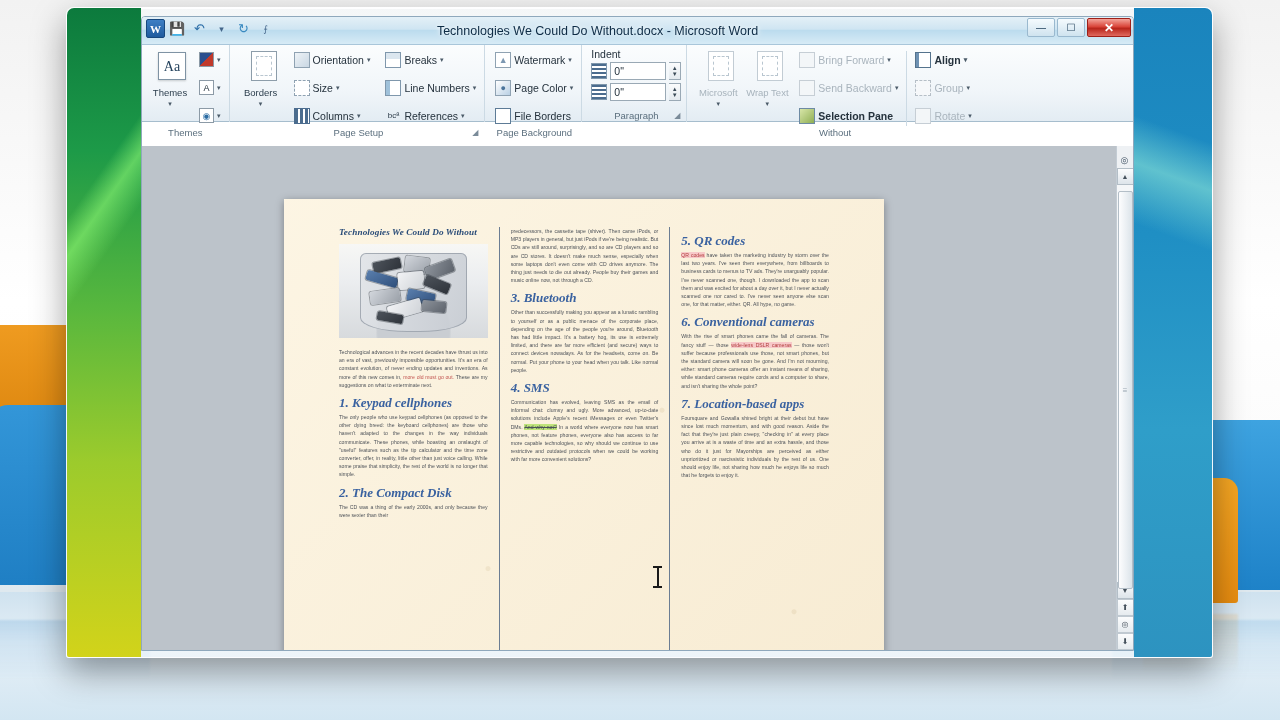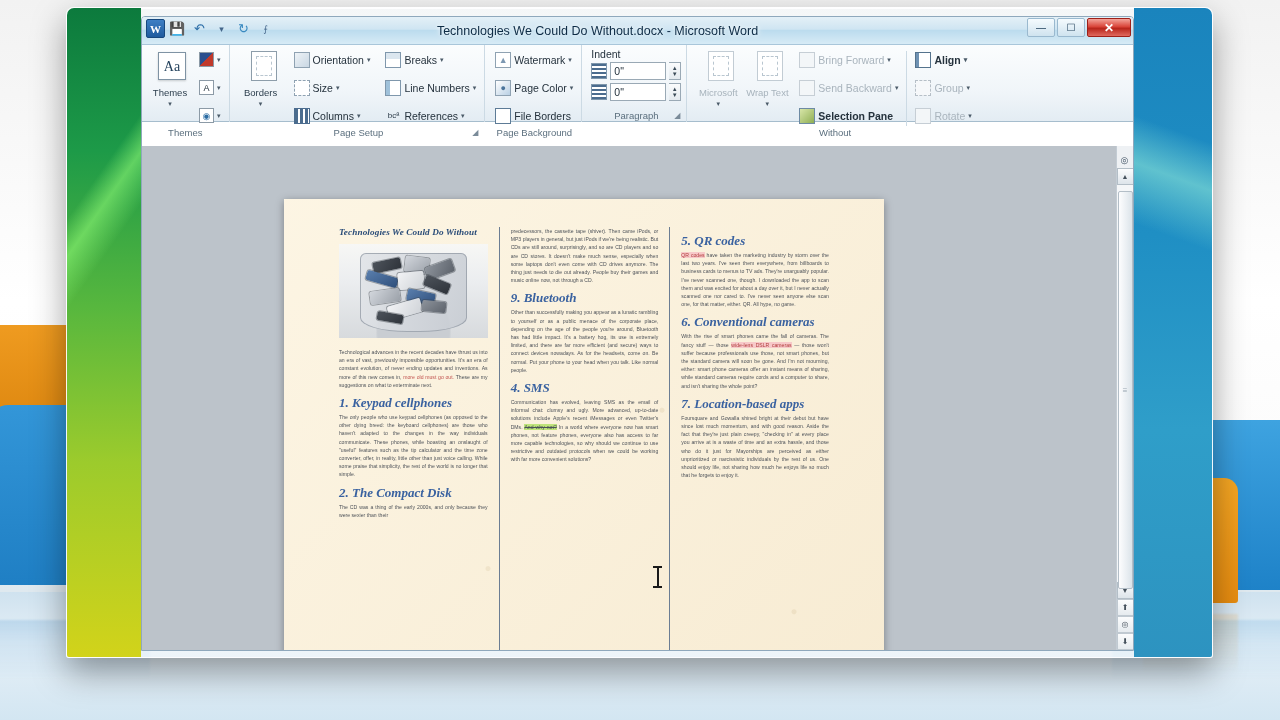--- a/index.html
+++ b/index.html
@@ -610,21 +610,21 @@
             <div class="h-sec">1. Keypad cellphones</div>
             <div class="p">The only people who use keypad cellphones (as opposed to the other dying breed: the keyboard cellphones) are those who haven't adapted to the changes in the way individuals communicate. These phones, while boasting an onslaught of "useful" features such as the tip calculator and the time zone converter, offer, in reality, little other than just voice calling. While some praise that simplicity, the rest of the world is no longer that simple.</div>
 
             <div class="h-sec">2. The Compact Disk</div>
             <div class="p">The CD was a thing of the early 2000s, and only because they were sexier than their</div>
           </div>
 
           <div class="col">
             <div class="p">predecessors, the cassette tape (shiver). Then came iPods, or MP3 players in general, but just iPods if we're being realistic. But CDs are still around, surprisingly, and so are CD players and so are CD stores. It doesn't make much sense, especially when some laptops don't even come with CD drives anymore. The thing just needs to die out already. People buy their games and music online now, not through a CD.</div>
 
-            <div class="h-sec">9. Bluetooth</div>
+            <div class="h-sec">3. Bluetooth</div>
             <div class="p">Other than successfully making you appear as a lunatic rambling to yourself or as a public menace of the corporate place, depending on the age of the people you're around, Bluetooth has had little impact. It's a battery hog, its use is extremely limited, and there are far more efficient (and secure) ways to connect devices nowadays. As for the headsets, come on. Be normal. Put your phone to your head when you talk. Like normal people.</div>
 
             <div class="h-sec">4. SMS</div>
             <div class="p">
               <span>Communication has evolved, leaving SMS as the email of informal chat: clumsy and ugly. More advanced, up-to-date solutions include Apple's recent iMessages or even Twitter's DMs. </span><span class="hl-green">And why not?</span><span> In a world where everyone now has smart phones, not feature phones, everyone also has access to far more capable technologies, so why should we continue to use restrictive and outdated protocols when we could be working with far more convenient solutions?</span>
             </div>
           </div>
 
           <div class="col">
             <div class="h-sec">5. QR codes</div>

